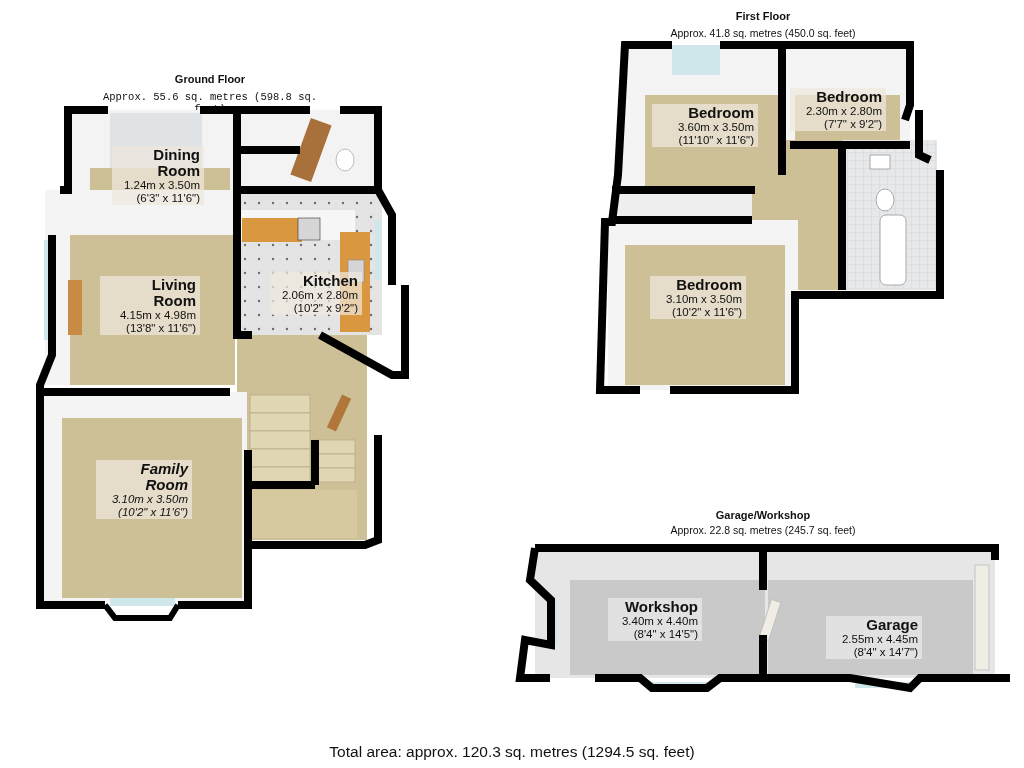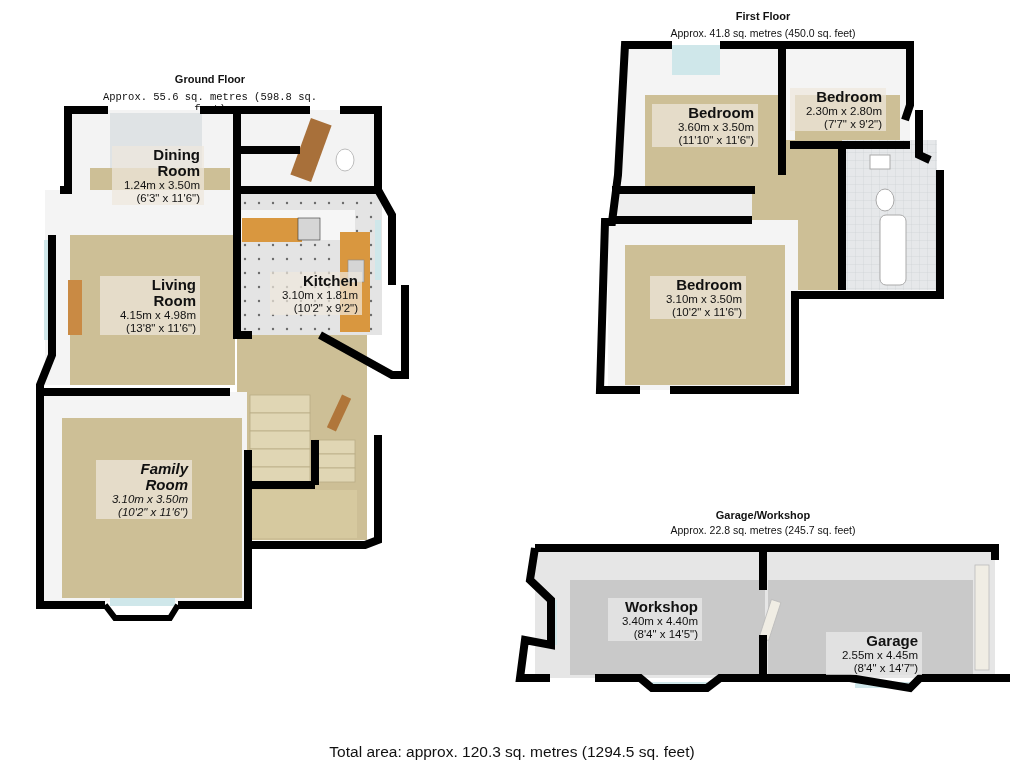--- a/index.html
+++ b/index.html
@@ -159,21 +159,21 @@
   <span class="dm">(6'3" x 11'6")</span>
 </div>
 <div class="lbl" style="left:100px; top:268px; width:92px;margin-top:8px;">
   <span class="nm">Living</span>
   <span class="nm">Room</span>
   <span class="dm">4.15m x 4.98m</span>
   <span class="dm">(13'8" x 11'6")</span>
 </div>
 <div class="lbl" style="left:246px; top:272px; width:84px;margin-left:24px;">
   <span class="nm">Kitchen</span>
-  <span class="dm">3.10m x 1.81m</span>
+  <span class="dm">2.06m x 2.80m</span>
   <span class="dm">(10'2" x 9'2")</span>
 </div>
 <div class="lbl" style="left:96px; top:460px; width:88px;font-style:italic;">
   <span class="nm">Family</span>
   <span class="nm">Room</span>
   <span class="dm">3.10m x 3.50m</span>
   <span class="dm">(10'2" x 11'6")</span>
 </div>
 
 <div class="lbl" style="left:652px; top:104px; width:98px;">
@@ -190,19 +190,19 @@
   <span class="nm">Bedroom</span>
   <span class="dm">3.10m x 3.50m</span>
   <span class="dm">(10'2" x 11'6")</span>
 </div>
 
 <div class="lbl grey" style="left:608px; top:598px; width:86px;">
   <span class="nm">Workshop</span>
   <span class="dm">3.40m x 4.40m</span>
   <span class="dm">(8'4" x 14'5")</span>
 </div>
-<div class="lbl grey" style="left:826px; top:632px; width:88px;">
+<div class="lbl grey" style="left:826px; top:616px; width:88px;">
   <span class="nm">Garage</span>
   <span class="dm">2.55m x 4.45m</span>
   <span class="dm">(8'4" x 14'7")</span>
 </div>
 
 <div class="total">Total area: approx. 120.3 sq. metres (1294.5 sq. feet)</div>
 
 </body></html>

